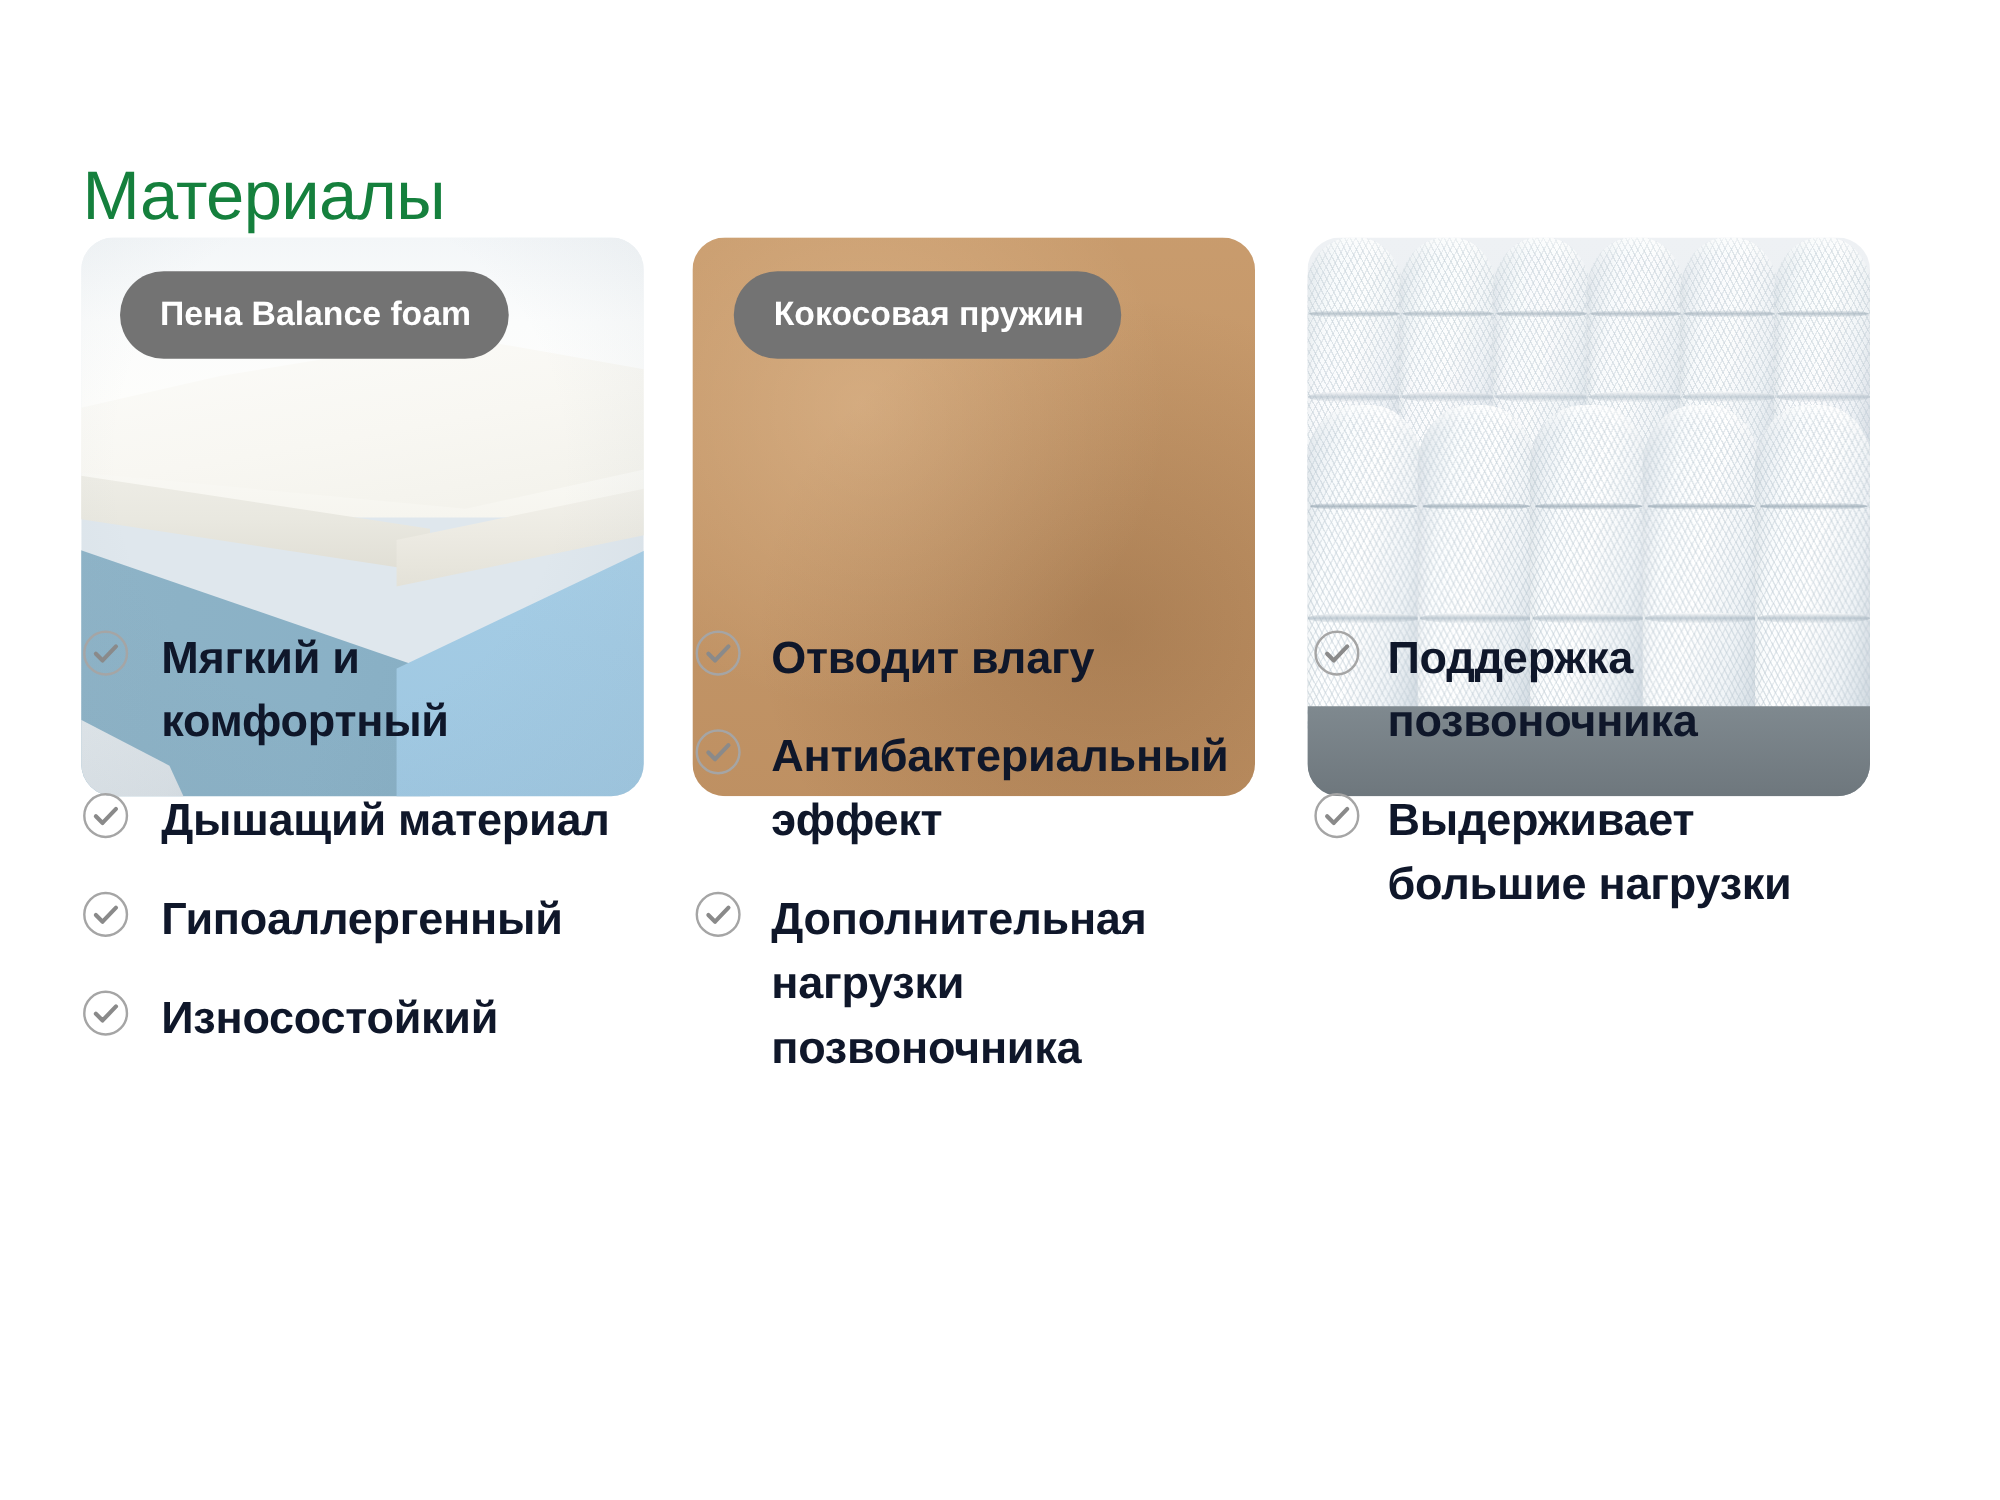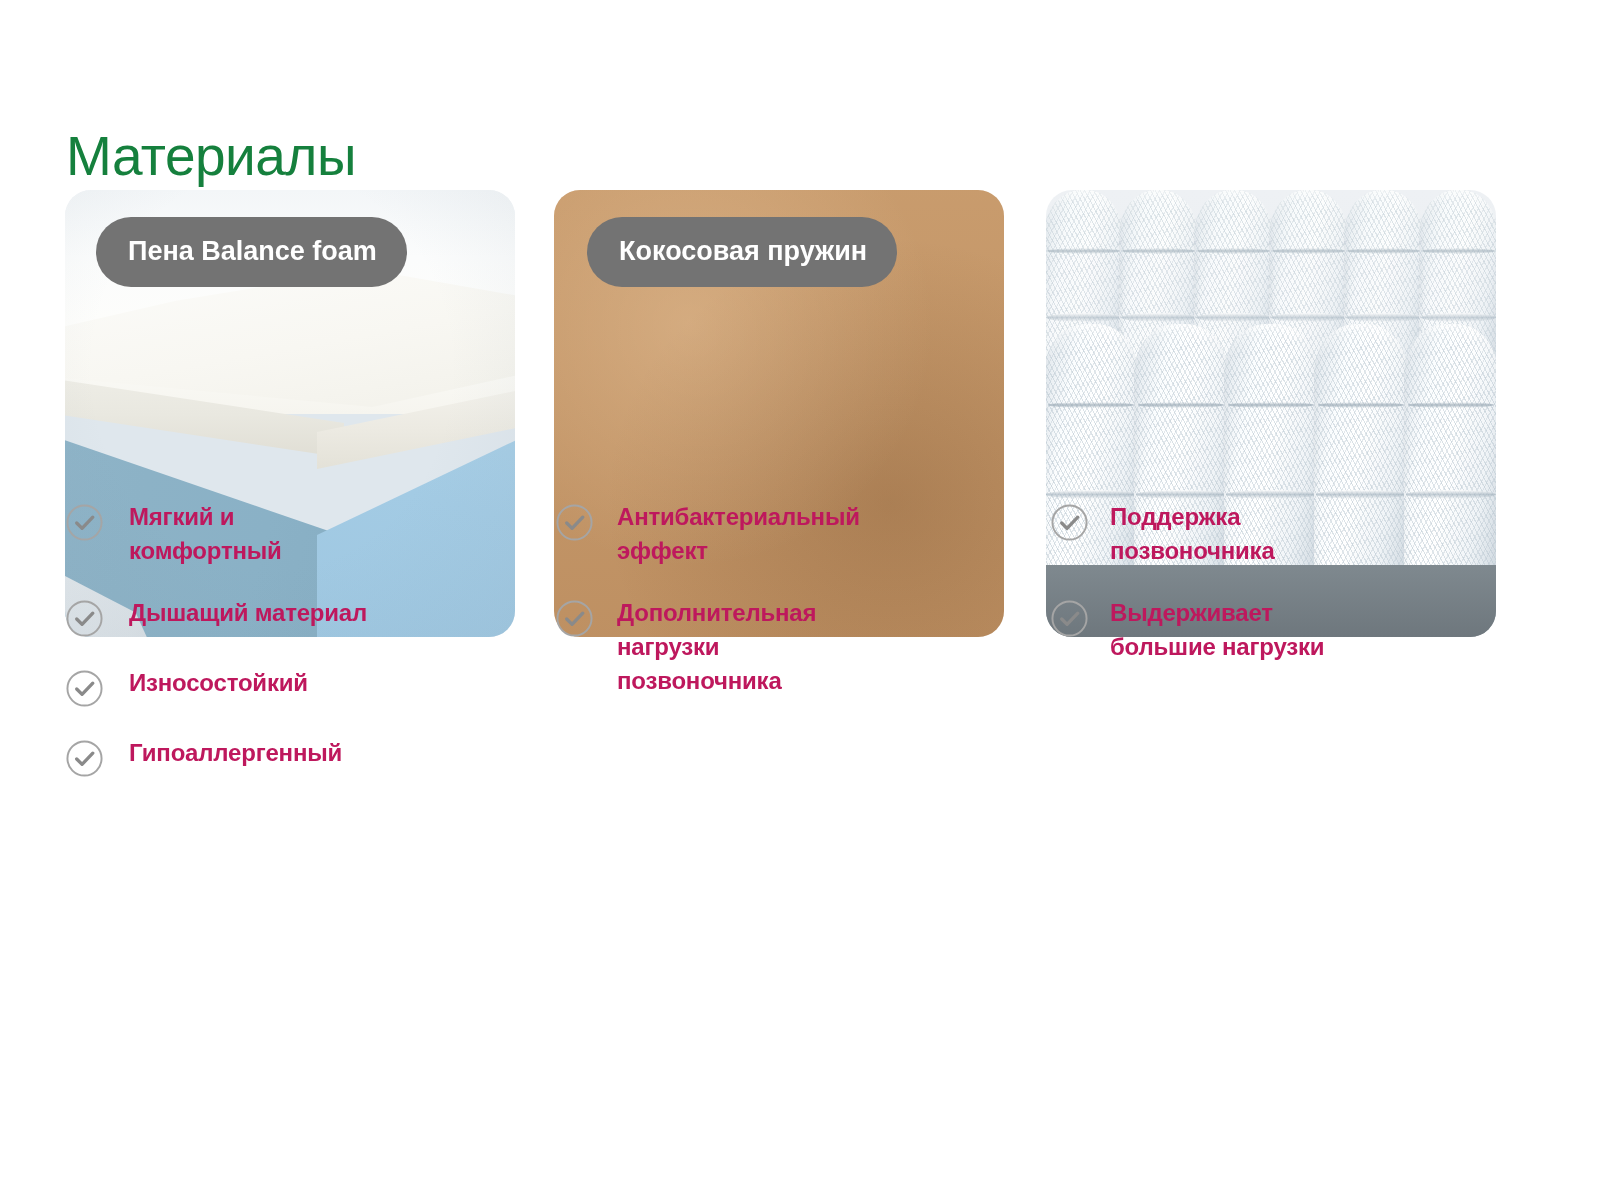--- a/index.html
+++ b/index.html
@@ -252,24 +252,24 @@
     margin-bottom: 28px;
   }
   .check-icon {
     flex: 0 0 auto;
     width: 39px;
     height: 39px;
     margin-top: 3px;
     margin-right: 19px;
   }
   .feature-text {
-    font-size: 24px;
+    font-size: 36px;
     font-weight: bold;
     line-height: 1.42;
-    color: #be185d;
+    color: #0f172a;
     letter-spacing: -0.2px;
     white-space: pre-line;
   }
   
   .f-col-0 .feature-text { margin-left: 6px; }
   .f-col-1 .feature-text { margin-left: 4px; }
   .f-col-2 .feature-text { margin-left: 2px; }
 </style>
 </head>
 <body>
@@ -348,34 +348,43 @@
     </span>
     <span class="feature-text">Дышащий материал</span>
   </div>
   <div class="feature-item">
     <span class="check-icon">
       <svg viewBox="0 0 40 40" width="39" height="39">
           <circle cx="20" cy="20" r="17.5" fill="none" stroke="#a5a5a5" stroke-width="2"></circle>
           <path d="M12 20.5 L17.5 26 L28.5 14.5" fill="none" stroke="#8a8a8a" stroke-width="3.4" stroke-linecap="round" stroke-linejoin="round"></path>
         </svg>
     </span>
+    <span class="feature-text">Гипоаллергенный</span>
+  </div>
+  <div class="feature-item">
+    <span class="check-icon">
+      <svg viewBox="0 0 40 40" width="39" height="39">
+          <circle cx="20" cy="20" r="17.5" fill="none" stroke="#a5a5a5" stroke-width="2"></circle>
+          <path d="M12 20.5 L17.5 26 L28.5 14.5" fill="none" stroke="#8a8a8a" stroke-width="3.4" stroke-linecap="round" stroke-linejoin="round"></path>
+        </svg>
+    </span>
     <span class="feature-text">Износостойкий</span>
   </div>
-  <div class="feature-item">
-    <span class="check-icon">
-      <svg viewBox="0 0 40 40" width="39" height="39">
-          <circle cx="20" cy="20" r="17.5" fill="none" stroke="#a5a5a5" stroke-width="2"></circle>
-          <path d="M12 20.5 L17.5 26 L28.5 14.5" fill="none" stroke="#8a8a8a" stroke-width="3.4" stroke-linecap="round" stroke-linejoin="round"></path>
-        </svg>
-    </span>
-    <span class="feature-text">Гипоаллергенный</span>
-  </div>
 </div>
 
 <div class="features f-col-1">
+  <div class="feature-item">
+    <span class="check-icon">
+      <svg viewBox="0 0 40 40" width="39" height="39">
+          <circle cx="20" cy="20" r="17.5" fill="none" stroke="#a5a5a5" stroke-width="2"></circle>
+          <path d="M12 20.5 L17.5 26 L28.5 14.5" fill="none" stroke="#8a8a8a" stroke-width="3.4" stroke-linecap="round" stroke-linejoin="round"></path>
+        </svg>
+    </span>
+    <span class="feature-text">Отводит влагу</span>
+  </div>
   <div class="feature-item">
     <span class="check-icon">
       <svg viewBox="0 0 40 40" width="39" height="39">
           <circle cx="20" cy="20" r="17.5" fill="none" stroke="#a5a5a5" stroke-width="2"></circle>
           <path d="M12 20.5 L17.5 26 L28.5 14.5" fill="none" stroke="#8a8a8a" stroke-width="3.4" stroke-linecap="round" stroke-linejoin="round"></path>
         </svg>
     </span>
     <span class="feature-text">Антибактериальный
 эффект</span>
   </div>

